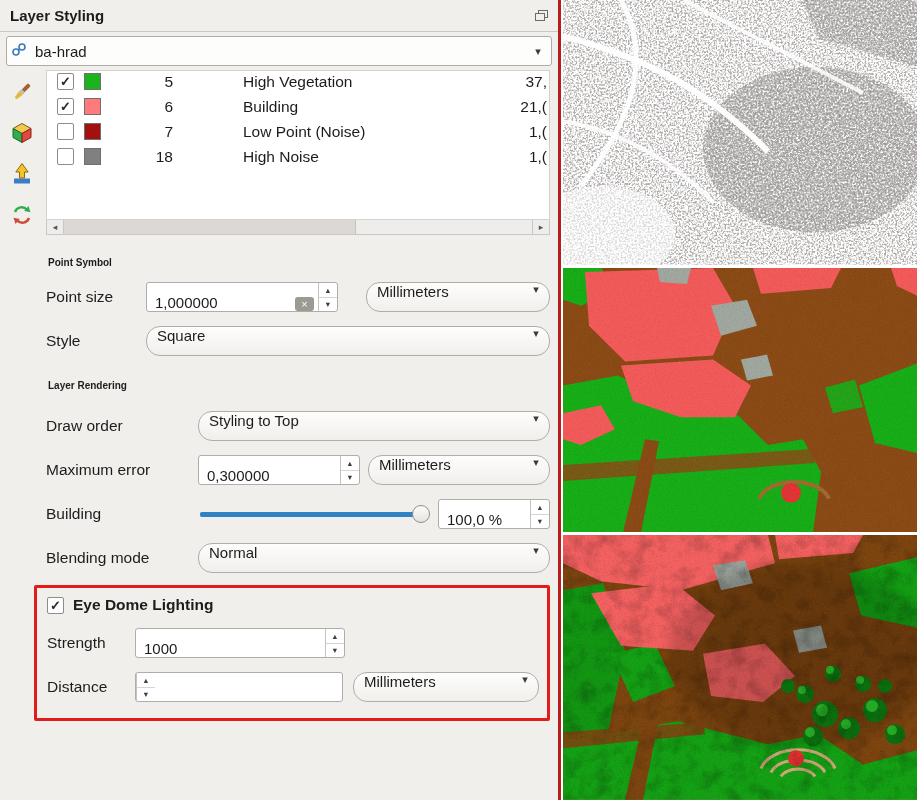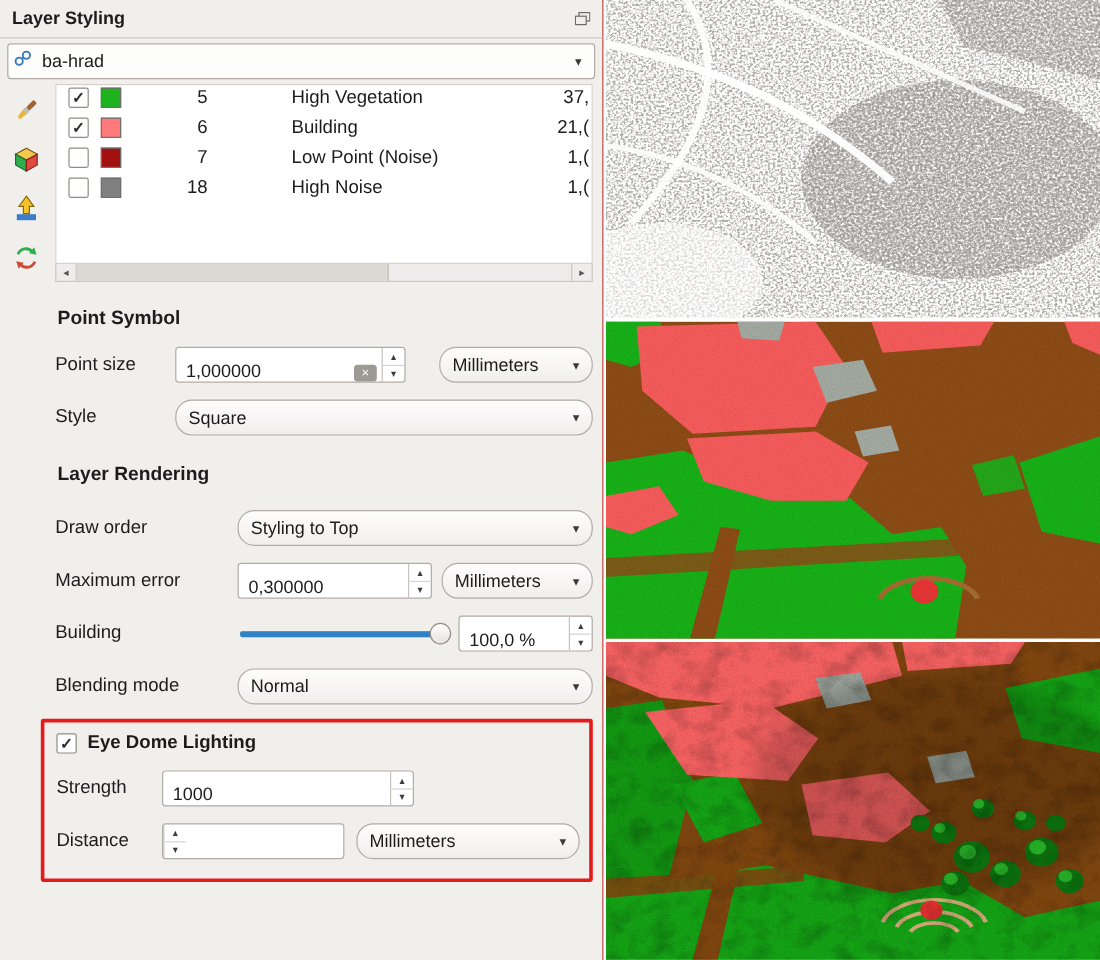--- a/index.html
+++ b/index.html
@@ -1,20 +1,20 @@
 <!DOCTYPE html>
 <html><head>
 <meta charset="utf-8">
 <style>
   html,body{margin:0;padding:0}
   body{font-family:"Liberation Sans",sans-serif;color:#1c1c1c;background:#fff}
   .app{display:flex;width:917px;height:800px;background:#fff;overflow:hidden}
 
   
-  .panel{width:503px;flex:none;background:#f1efec;display:flex;flex-direction:column;border-right:1px solid #b91c1c;box-sizing:border-box}
+  .panel{width:561px;flex:none;background:#f1efec;display:flex;flex-direction:column;border-right:3px solid #b91c1c;box-sizing:border-box}
   .titlebar{height:31px;flex:none;display:flex;align-items:center;padding:0 10px;border-bottom:1px solid #cac6c1;font-weight:bold;font-size:15px}
   .undock{margin-left:auto;display:flex;align-items:center}
   .layerrow{flex:none;padding:4px 6px}
   .layercombo{height:30px;background:#fdfdfc;border:1px solid #b1aca7;border-radius:3px;display:flex;align-items:center;padding-left:4px;font-size:15px;gap:8px;box-sizing:border-box}
   .combo-arrow{margin-left:auto;width:26px;text-align:center;color:#3a3a3a;font-size:11px;flex:none}
   .pbody{flex:1;display:flex;min-height:0}
   .strip{width:44px;flex:none;display:flex;flex-direction:column;align-items:center;padding-top:8px;gap:13px}
   .tbtn{width:30px;height:28px;display:flex;align-items:center;justify-content:center;border-radius:3px}
   .content{flex:1;min-width:0;padding:0 8px 0 2px;box-sizing:border-box}
 
@@ -35,35 +35,35 @@
   .harrow.left{border-right:1px solid #cac6c1}
   .harrow.right{border-left:1px solid #cac6c1;margin-left:auto}
   .hthumb{width:58%;background:#dcd9d5;border-right:1px solid #c5c1bc}
 
   .btnrow{display:flex;gap:8px;margin:14px 0 0 8px;align-items:center}
   .btn{height:30px;padding:0 13px;background:linear-gradient(#fefefe,#eeebe8);border:1px solid #aaa49e;border-radius:4px;font-size:15px;display:flex;align-items:center;box-sizing:border-box}
   .ibtn{width:37px;justify-content:center;padding:0}
   .plus{color:#2f9e2f;font-size:19px;font-weight:bold;line-height:1}
   .minus{color:#cf3030;font-size:22px;font-weight:bold;line-height:1}
 
-  .h3{font-weight:bold;font-size:16px;margin:22px 0 0 2px}
+  .h3{font-weight:bold;font-size:10px;margin:22px 0 0 2px}
   .h3.lr{margin-top:24px}
   .row{display:flex;align-items:center;margin-top:14px}
   .row.dr{margin-top:20px}
   .lab{font-size:15.5px;flex:none}
   .w100{width:100px}.w152{width:152px}.w88{width:88px}
 
   .field{display:flex;align-items:flex-end;background:#fff;border:1px solid #b1aca7;border-radius:3px;height:30px;box-sizing:border-box}
   .field .val{padding:0 8px;font-size:15px;flex:1;white-space:nowrap;overflow:hidden}
   .clear{width:19px;height:14px;background:#9d9993;border-radius:3px;color:#fff;font-size:11px;display:flex;align-items:center;justify-content:center;margin-right:4px;flex:none;line-height:1}
   .spin{width:18px;align-self:stretch;border-left:1px solid #c6c2bd;display:flex;flex-direction:column;flex:none}
   .spin > span{flex:1;display:flex;align-items:center;justify-content:center;font-size:8.5px;color:#3d3d3d;line-height:1}
   .spin > span:last-child{border-top:1px solid #d8d4d0}
 
-  .combo{display:flex;align-items:center;background:linear-gradient(#fdfdfc,#f1efec);border:1px solid #b1aca7;border-radius:14px;height:30px;padding-left:10px;font-size:15px;box-sizing:border-box}
+  .combo{display:flex;background:linear-gradient(#fdfdfc,#f1efec);border:1px solid #b1aca7;border-radius:14px;height:30px;padding-left:10px;font-size:15px;box-sizing:border-box}
 
   .slider{flex:1;height:30px;position:relative}
   .groove{position:absolute;left:2px;right:2px;top:13px;height:5px;background:#c9c5c0;border-radius:2px}
   .fill{position:absolute;left:2px;top:13px;height:5px;width:94%;background:#2f83c5;border-radius:2px}
   .handle{position:absolute;top:6px;left:calc(96% - 9px);width:18px;height:18px;border-radius:50%;background:linear-gradient(#fdfdfd,#e6e3df);border:1px solid #938e88;box-sizing:border-box}
 
   .edlbox{border:3px solid #e31b1b;border-radius:2px;margin:12px 0 0 -12px;padding:8px 8px 16px 10px}
   .edlhead{display:flex;align-items:center;gap:9px;font-weight:bold;font-size:15.5px}
 
   

